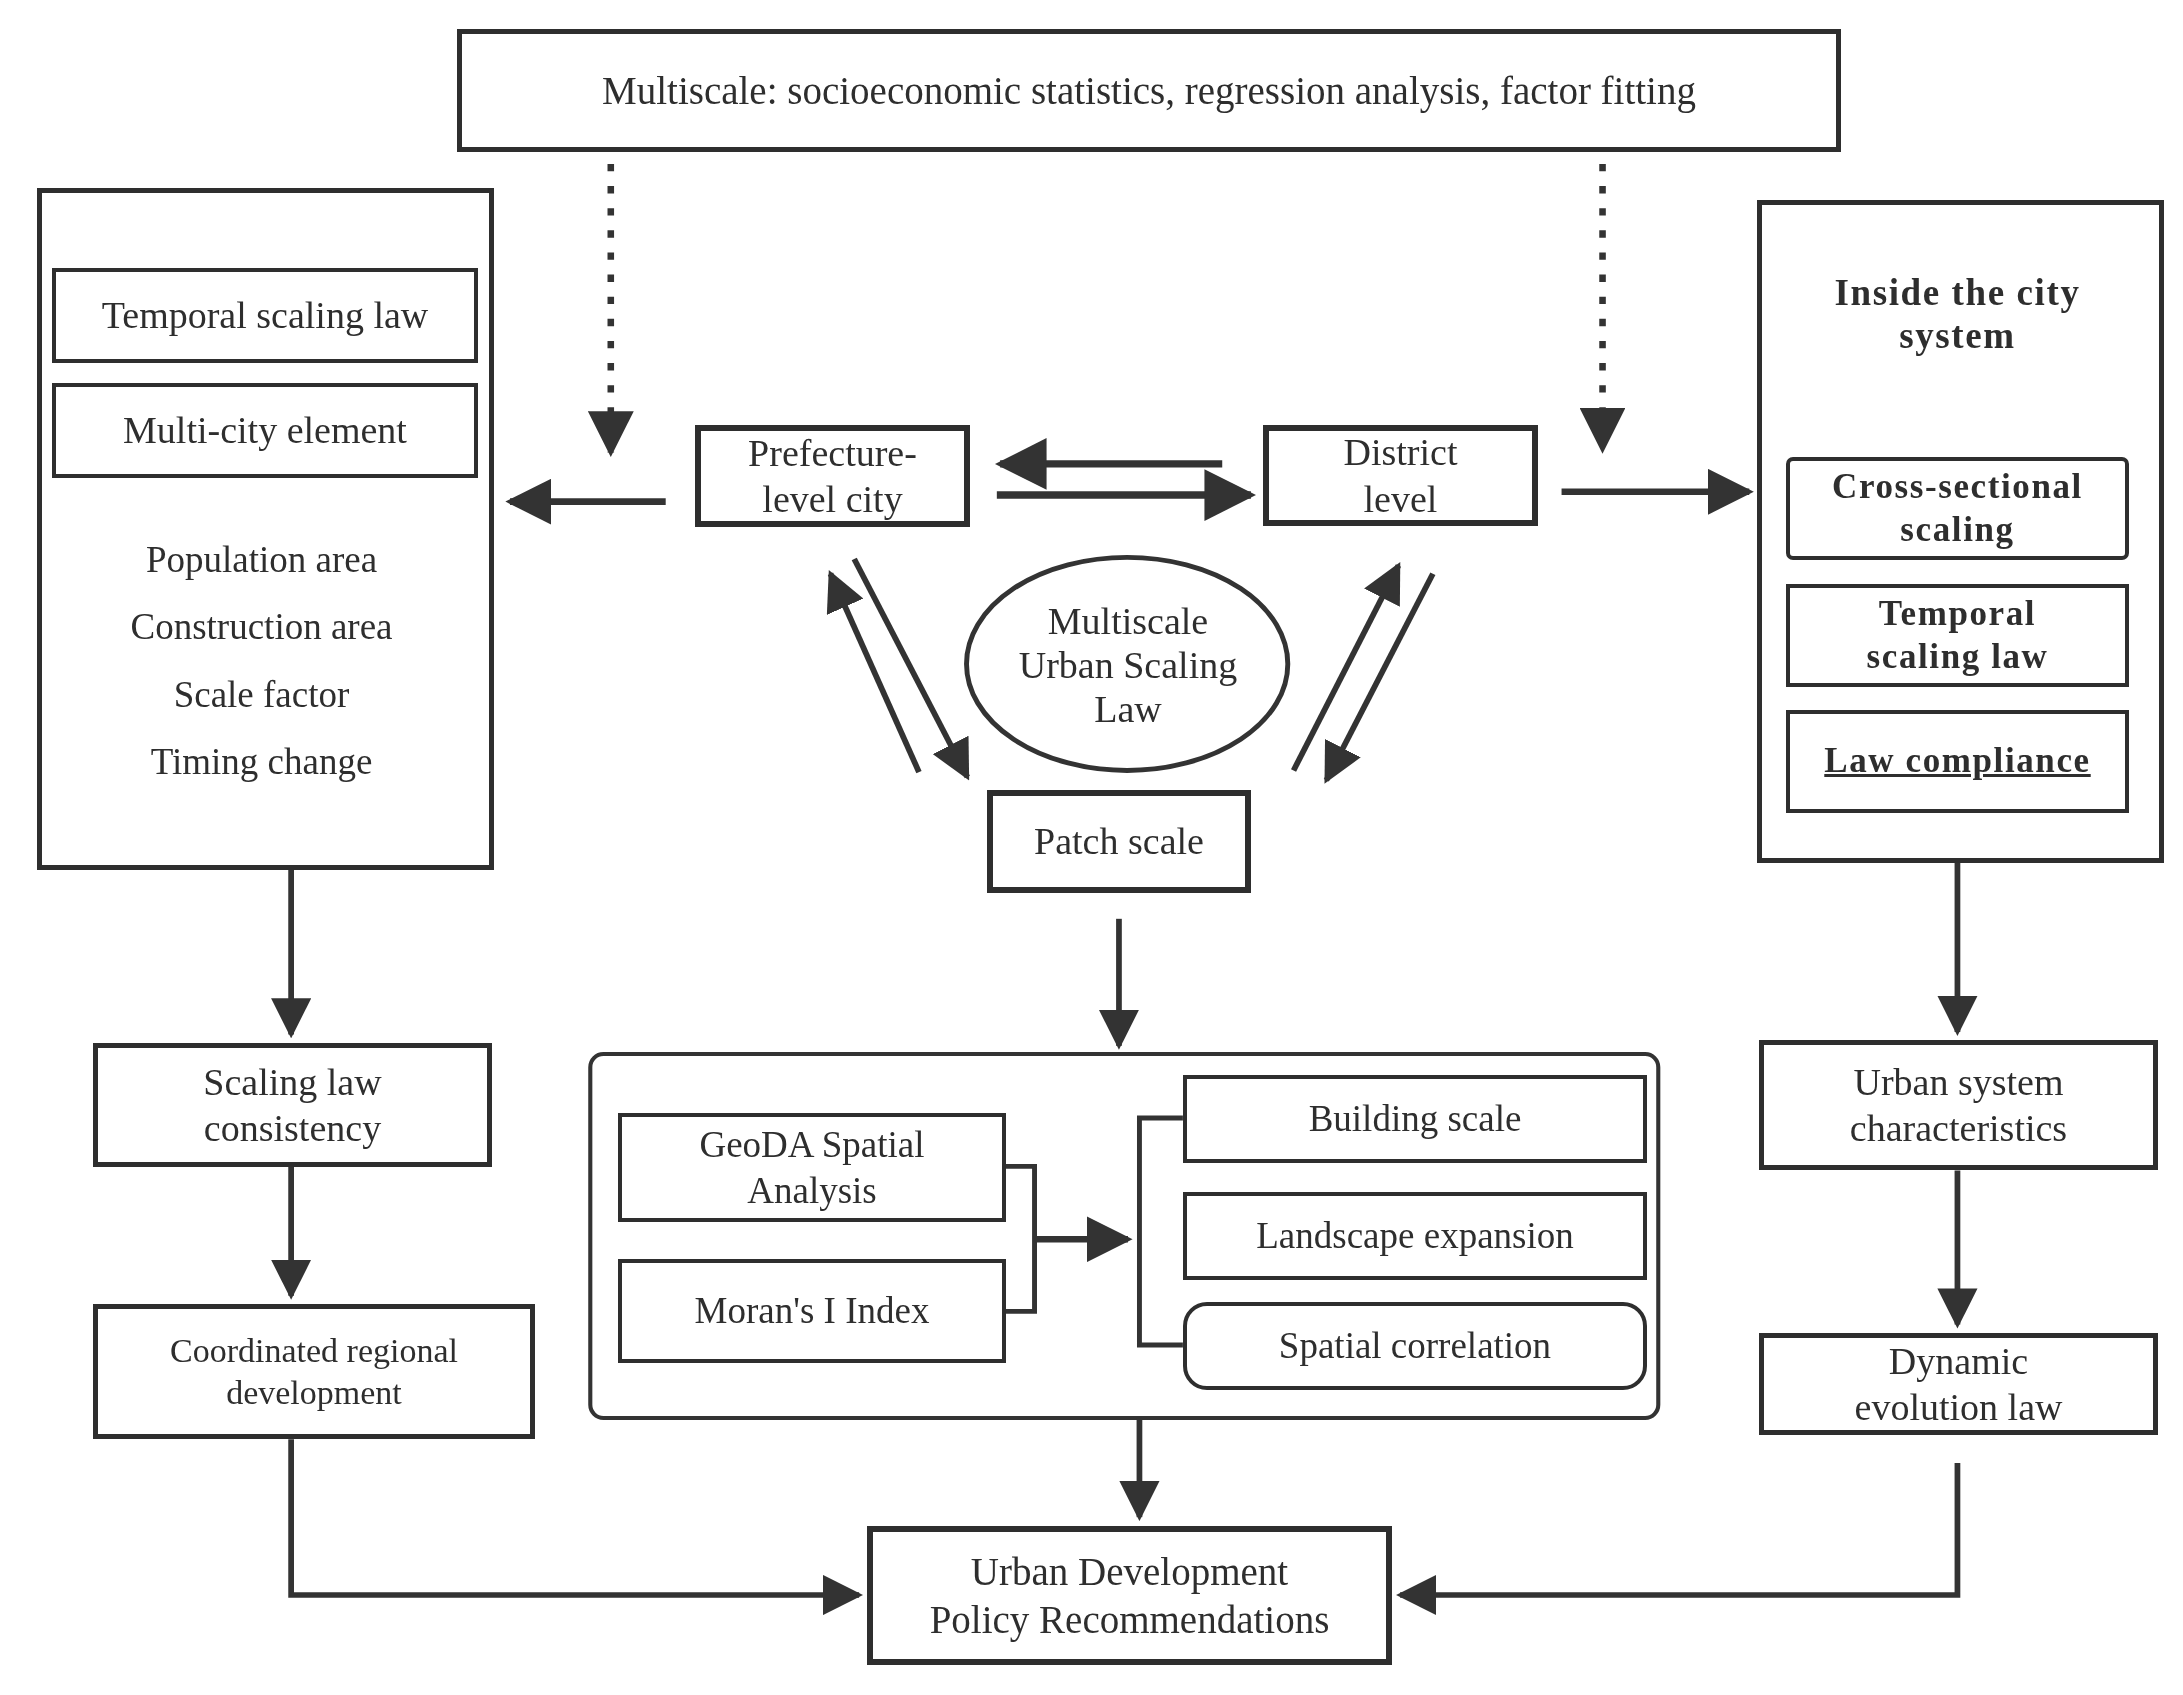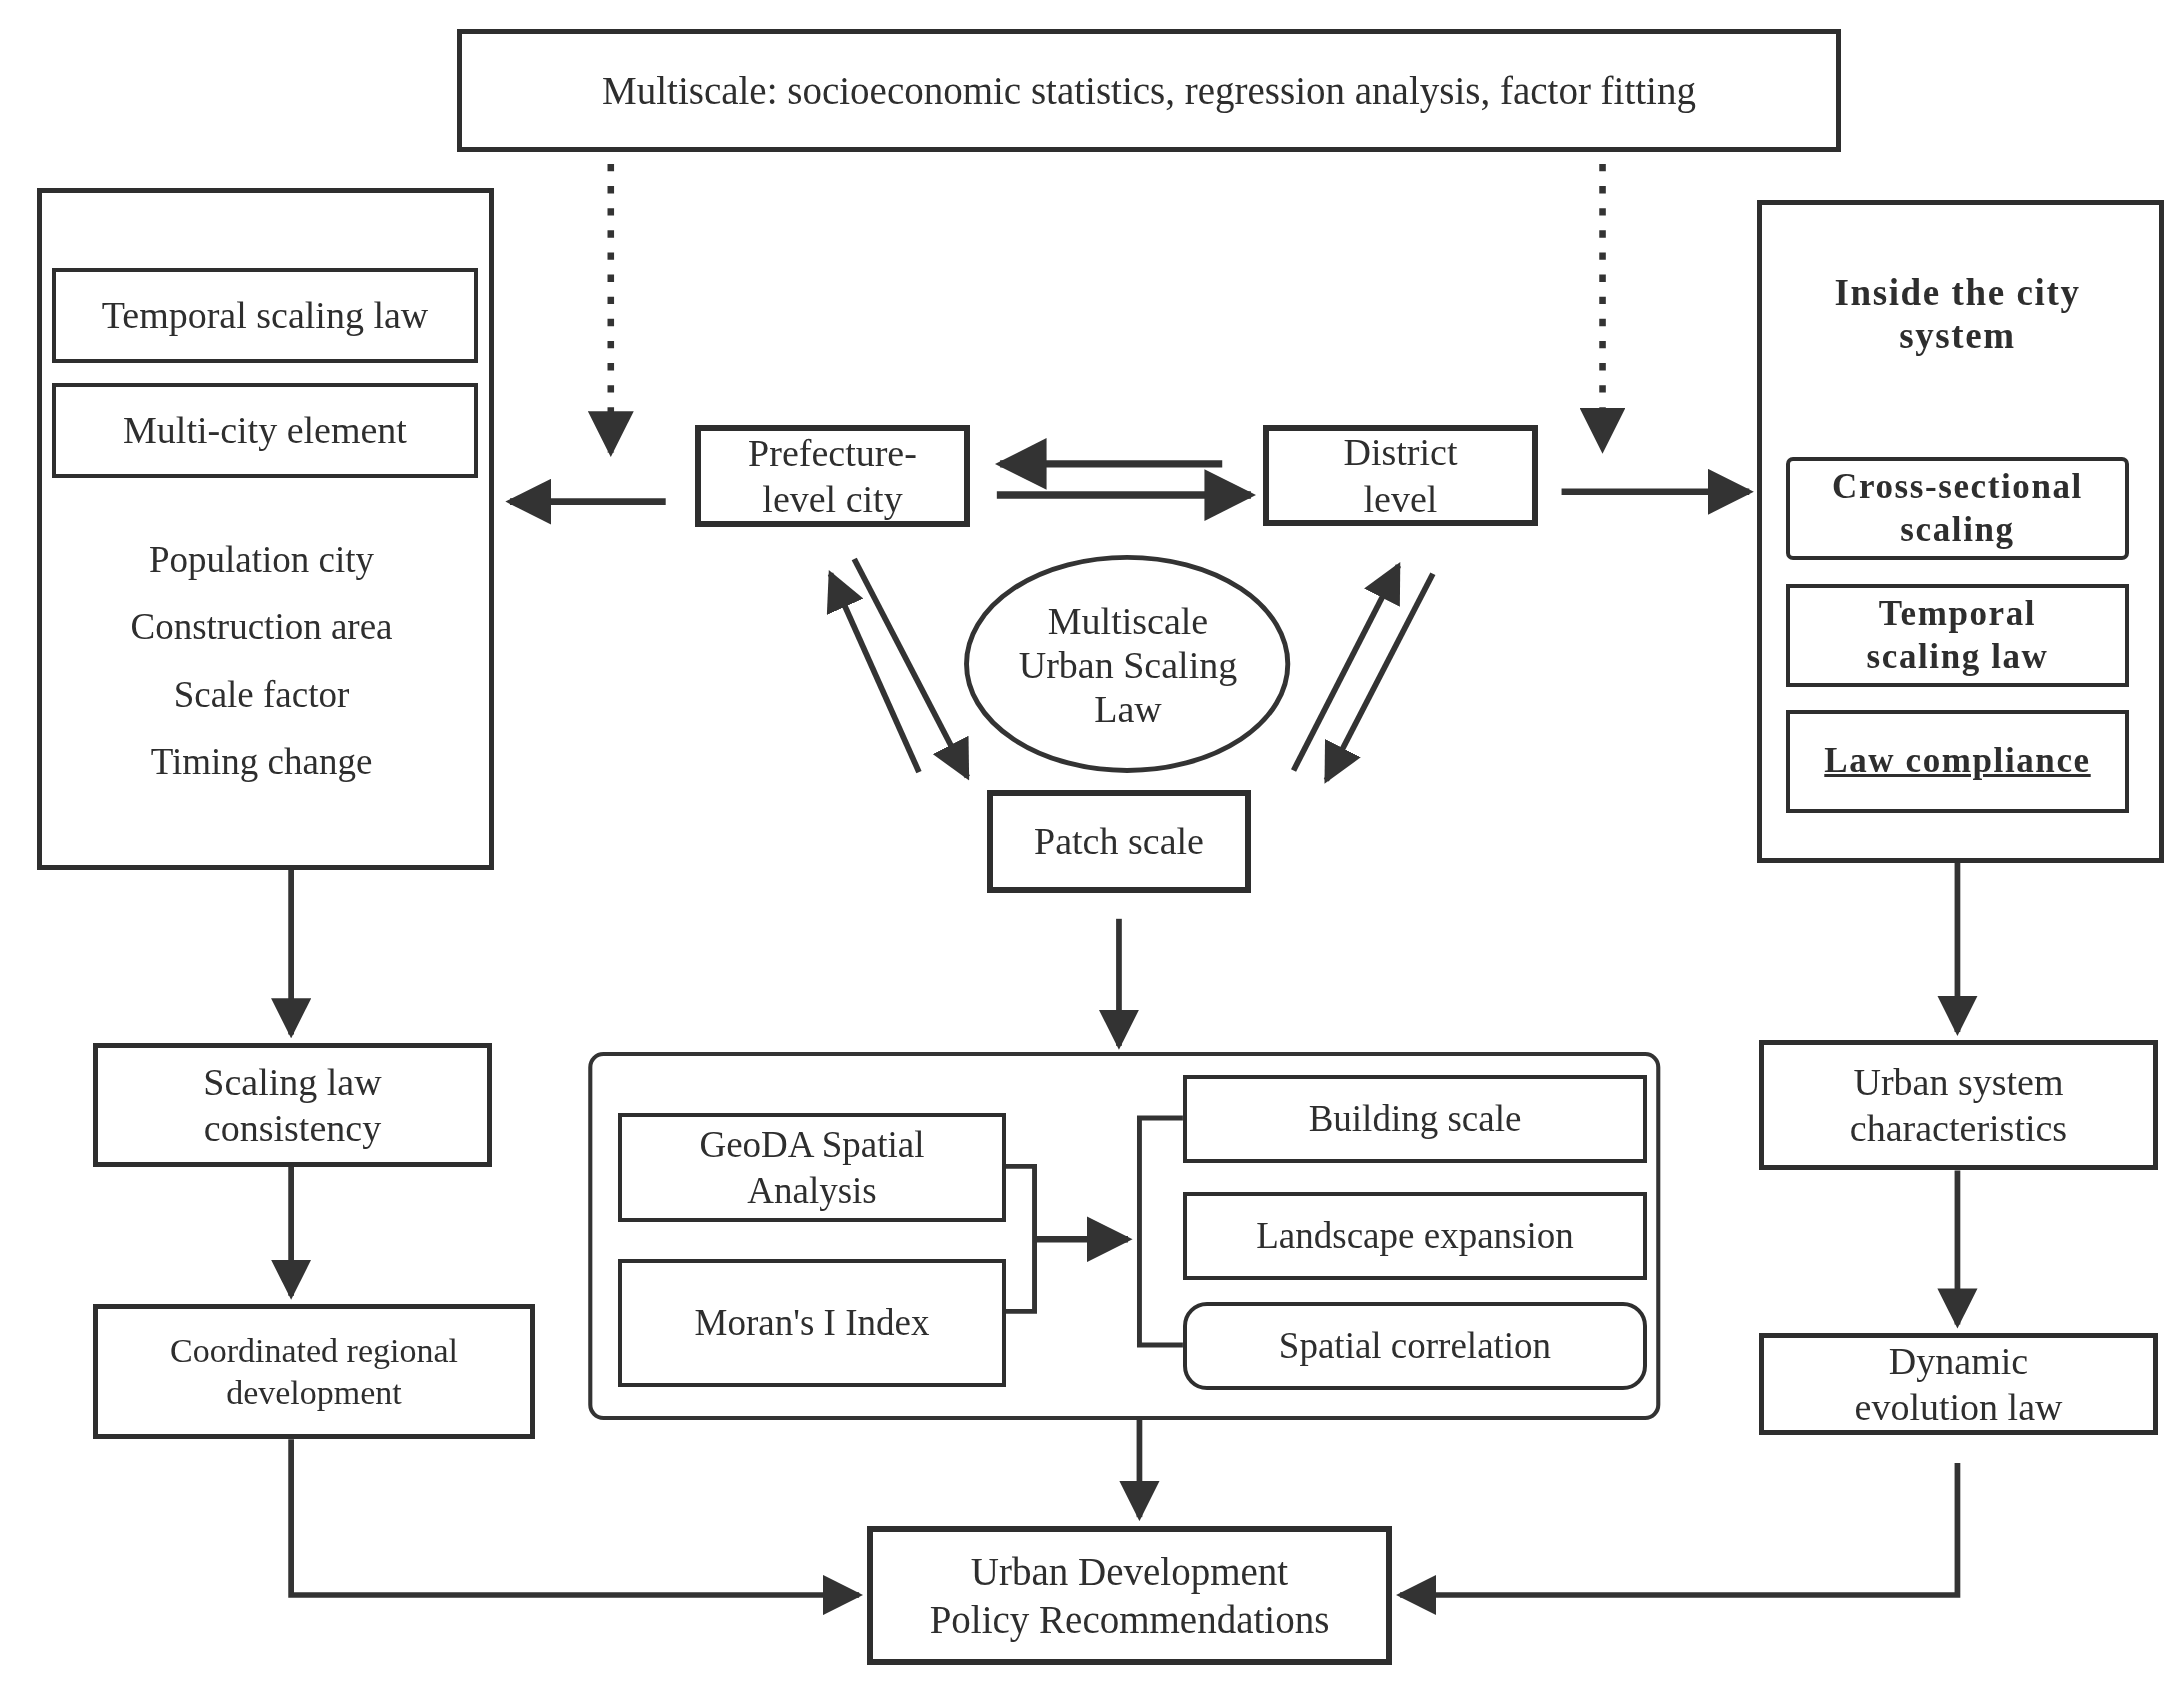--- a/index.html
+++ b/index.html
@@ -99,21 +99,21 @@
     <path class="wire" d="M 355 1756 V 1946 H 1048" stroke-width="7" marker-end="url(#arrowhead)"></path>
     <path class="wire" d="M 2388 1785 V 1946 H 1708" stroke-width="7" marker-end="url(#arrowhead)"></path>
   </svg>
 
   <div class="node banner" style="left:457px;top:29px;width:1384px;height:123px;border-width:5.7px;">Multiscale: socioeconomic statistics, regression analysis, factor fitting</div>
 
   <div class="panel" style="left:37px;top:188px;width:457px;height:682px;"></div>
   <div class="node f46" style="left:52px;top:268px;width:426px;height:95px;">Temporal scaling law</div>
   <div class="node f46" style="left:52px;top:383px;width:426px;height:95px;">Multi-city element</div>
   <div class="factors-list" style="left:77px;top:510px;width:369px;height:301px;">
-    <div>Population city</div>
+    <div>Population area</div>
     <div>Construction area</div>
     <div>Scale factor</div>
     <div>Timing change</div>
   </div>
 
   <div class="node f46 thick" style="left:695px;top:425px;width:275px;height:102px;">Prefecture-
 level city</div>
   <div class="node f46 thick" style="left:1263px;top:425px;width:275px;height:101px;">District
 level</div>
   <div class="overlay f46" style="left:972px;top:562px;width:312px;height:205px;">Multiscale
@@ -125,21 +125,21 @@
   <div class="overlay bold-wide" style="left:1819px;top:256px;width:277px;height:115px;font-size:37px;">Inside the city
 system</div>
   <div class="node bold-wide" style="left:1786px;top:457px;width:343px;height:103px;border-radius:7px;">Cross-sectional
 scaling</div>
   <div class="node bold-wide" style="left:1786px;top:584px;width:343px;height:103px;">Temporal
 scaling law</div>
   <div class="node bold-wide" style="left:1786px;top:710px;width:343px;height:103px;text-decoration:underline;">Law compliance</div>
 
   <div class="node f45" style="left:618px;top:1113px;width:388px;height:109px;">GeoDA Spatial
 Analysis</div>
-  <div class="node f45" style="left:618px;top:1259px;width:388px;height:128px;">Moran's I Index</div>
+  <div class="node f45" style="left:618px;top:1259px;width:388px;height:104px;">Moran's I Index</div>
   <div class="node f45" style="left:1183px;top:1075px;width:464px;height:88px;">Building scale</div>
   <div class="node f45" style="left:1183px;top:1192px;width:464px;height:88px;">Landscape expansion</div>
   <div class="node f45" style="left:1183px;top:1302px;width:464px;height:88px;border-radius:24px;">Spatial correlation</div>
 
   <div class="node f46" style="left:93px;top:1043px;width:399px;height:124px;border-width:5.7px;">Scaling law
 consistency</div>
   <div class="node f41" style="left:93px;top:1304px;width:442px;height:135px;border-width:5.7px;">Coordinated regional
 development</div>
 
   <div class="node f46" style="left:1759px;top:1040px;width:399px;height:130px;border-width:5.7px;">Urban system

